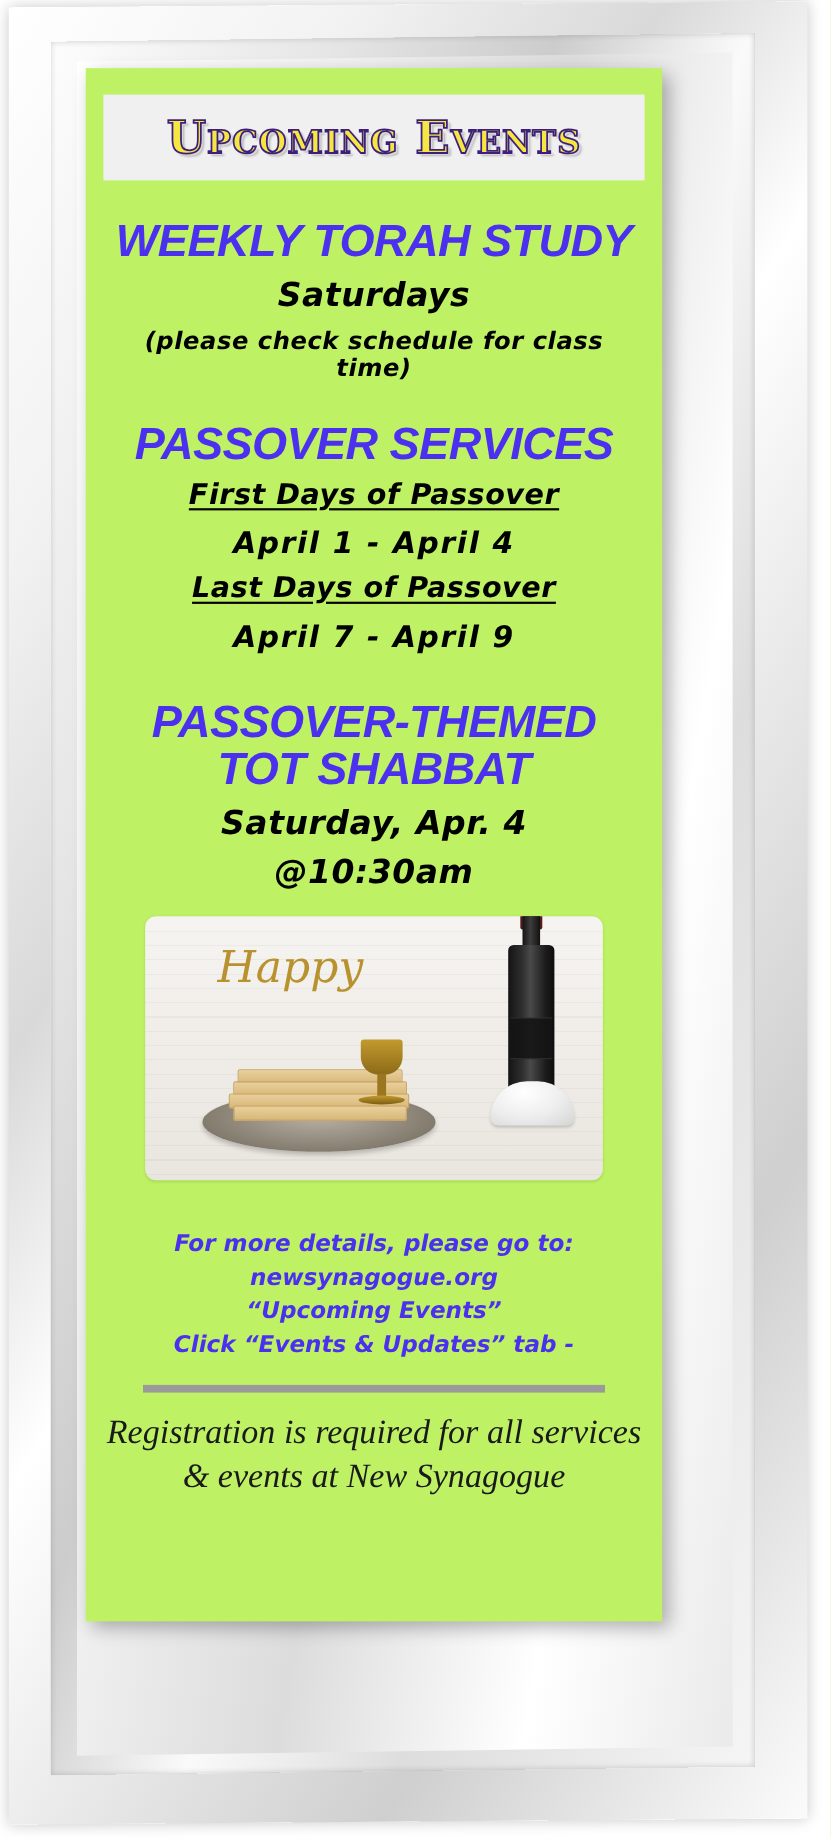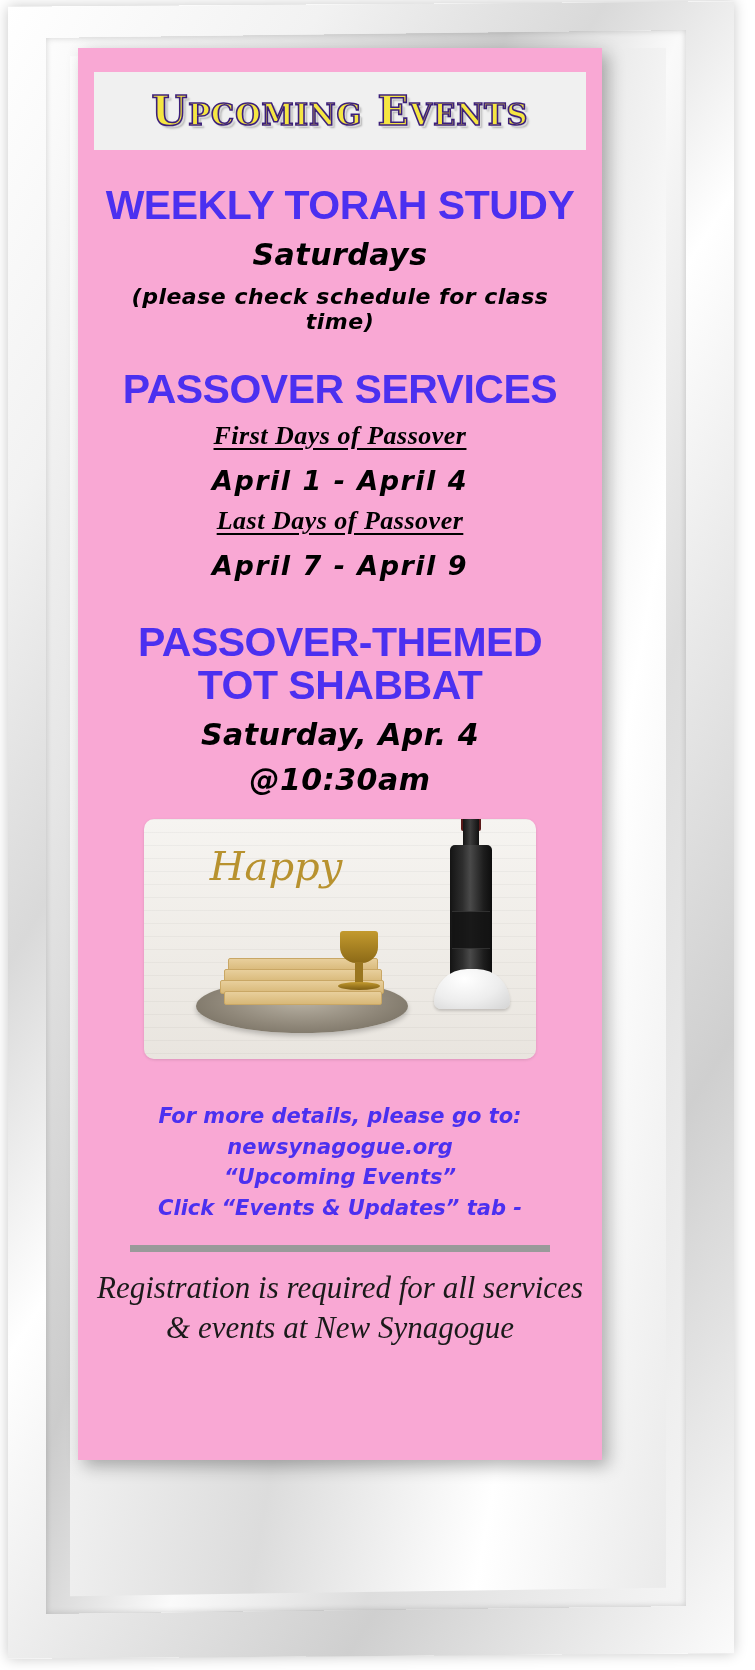--- a/index.html
+++ b/index.html
@@ -43,24 +43,24 @@
     width: 596px;
     height: 1540px;
     background: linear-gradient(100deg,#ffffff 0%,#efefef 30%,#dcdcdc 52%,#ffffff 78%,#eaeaea 100%);
     transform: skewY(-0.8deg);
   }
 
   
   .page {
     position: absolute;
     left: 78px;
-    top: 48px;
+    top: 62px;
     width: 524px;
     height: 1412px;
-    background: #f9a8d4;
+    background: #bef264;
     box-shadow: 6px 6px 16px rgba(0,0,0,0.30);
   }
 
   .title-band {
     margin: 24px 16px 0 16px;
     height: 78px;
     background: #f0f0f0;
     display: flex;
     align-items: center;
     justify-content: center;
@@ -83,20 +83,21 @@
     text-align: center;
   }
 
   .heading {
     color: #4b30f0;
     font-family: "Liberation Sans", sans-serif;
     font-weight: bold;
     font-size: 41px;
     line-height: 1.05;
     letter-spacing: -0.5px;
+    font-style: italic;
   }
   .h-weekly { margin-top: 34px; }
   .h-passover { margin-top: 34px; }
   .h-tot { margin-top: 40px; }
 
   .sub {
     font-family: "DejaVu Sans", sans-serif;
     font-style: italic;
     font-weight: bold;
     color: #000000;
@@ -109,43 +110,41 @@
     font-style: italic;
     font-weight: bold;
     color: #000000;
     font-size: 22px;
     margin-top: 12px;
     letter-spacing: 0.5px;
   }
   .sub-underline {
     text-decoration: underline;
     text-underline-offset: 4px;
-    font-family: Liberation Serif, serif;
   }
   .date-line {
     font-family: "DejaVu Sans", sans-serif;
     font-style: italic;
     font-weight: bold;
     color: #000000;
     font-size: 27px;
     margin-top: 14px;
     letter-spacing: 1.5px;
   }
 
   
   .photo-wrap {
     margin: 22px auto 0 auto;
-    width: 348px;
+    width: 416px;
     height: 240px;
     border-radius: 10px;
     overflow: hidden;
     position: relative;
     background: linear-gradient(180deg,#f6f4f1 0%,#efece7 55%,#e9e5df 100%);
     box-shadow: 0 1px 3px rgba(0,0,0,0.12);
-    padding-left: 44px;
   }
   .wood-lines {
     position: absolute; inset: 0;
     background: repeating-linear-gradient(
       180deg,
       rgba(0,0,0,0.035) 0px,
       rgba(0,0,0,0.035) 1px,
       rgba(255,255,255,0) 1px,
       rgba(255,255,255,0) 13px);
   }

